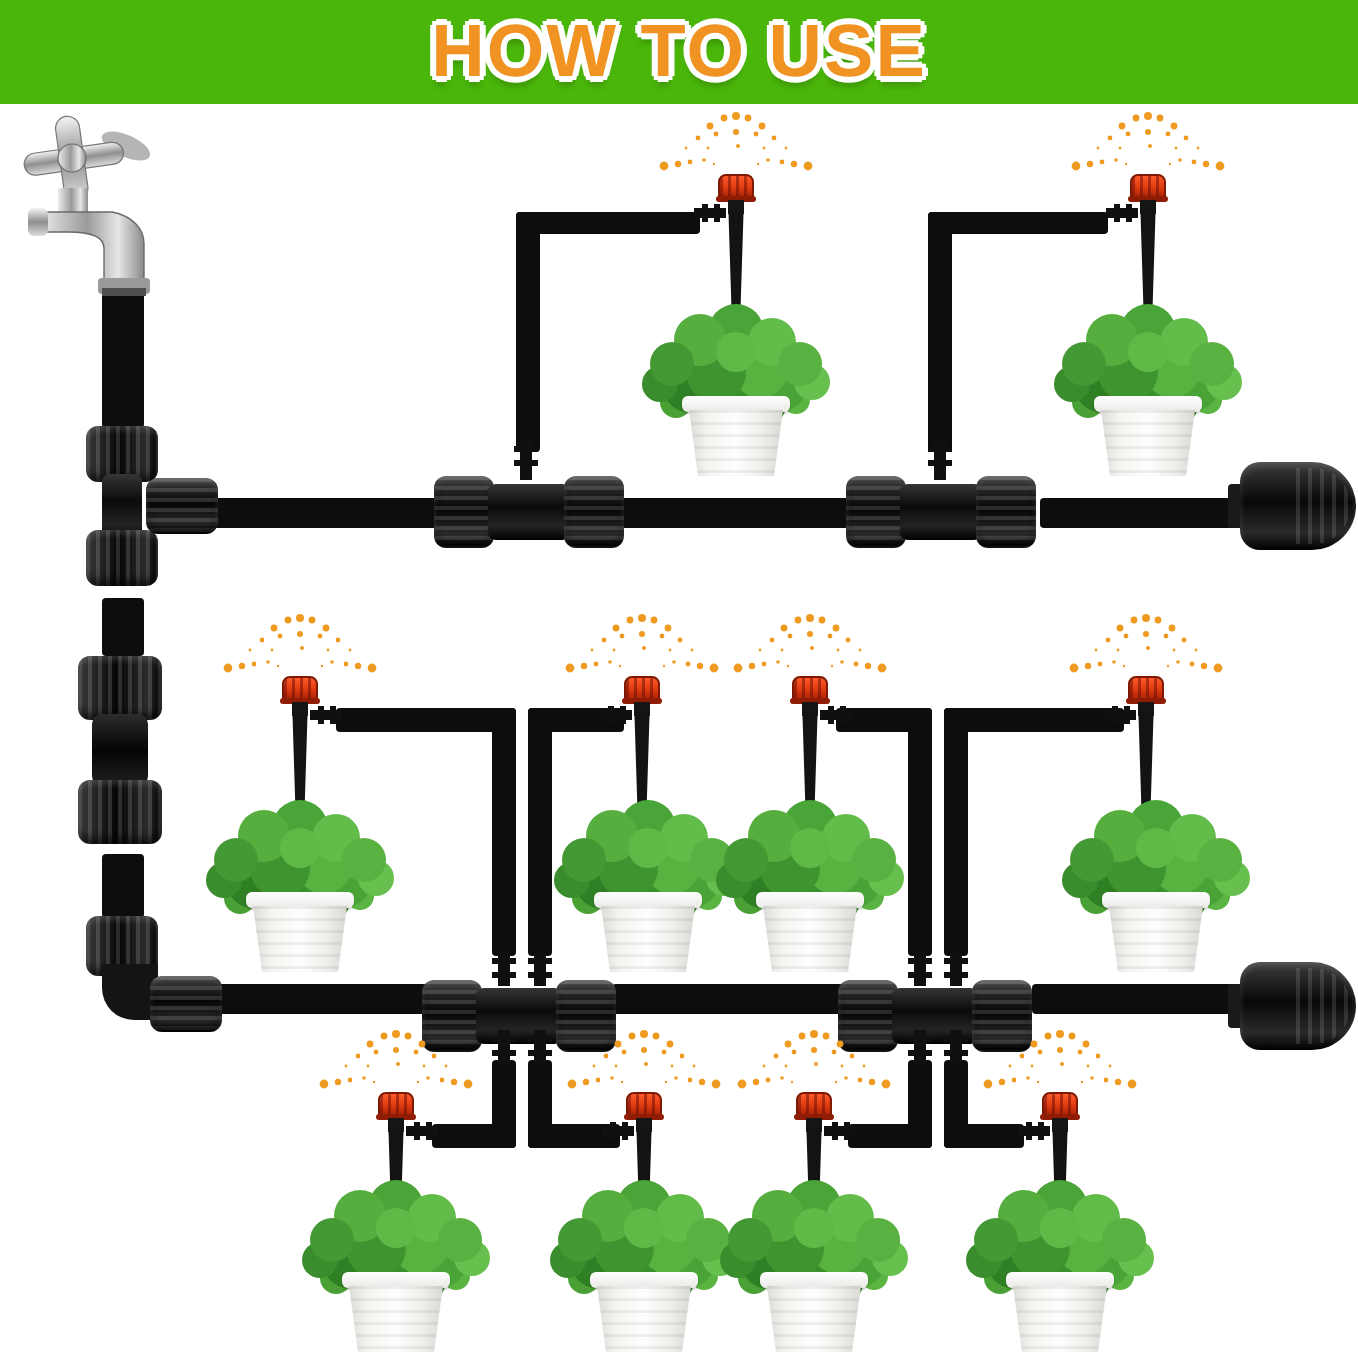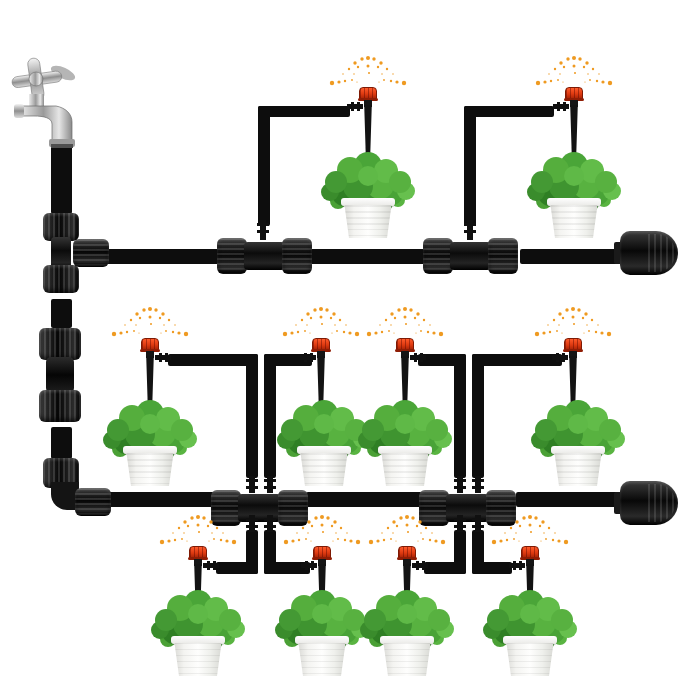--- a/index.html
+++ b/index.html
@@ -106,20 +106,23 @@
     clip-path:polygon(3% 0,97% 0,88% 100%,12% 100%);
     background:
       repeating-linear-gradient(180deg,rgba(0,0,0,.06) 0 1.5px,rgba(0,0,0,0) 1.5px 6px),
       linear-gradient(90deg,#d8d8d4 0,#f4f4f1 22%,#fefefd 50%,#eff0ec 75%,#d6d7d2 100%);}
 </style>
 </head>
 <body>
 
 <div id="app">
 
+  <div class="banner">
+    <span class="title">HOW TO USE</span>
+  </div>
 
   <svg style="position:absolute;left:0;top:54px;z-index:2" width="96" height="96" viewBox="0 0 96 96">
     <defs>
       <linearGradient id="ch1" x1="0" y1="0" x2="0" y2="1">
         <stop offset="0" stop-color="#f4f4f4"></stop>
           <stop offset=".5" stop-color="#8f8f8f"></stop>
           <stop offset="1" stop-color="#dcdcdc"></stop>
       </linearGradient>
       <linearGradient id="ch2" x1="0" y1="0" x2="1" y2="0">
         <stop offset="0" stop-color="#ececec"></stop>

